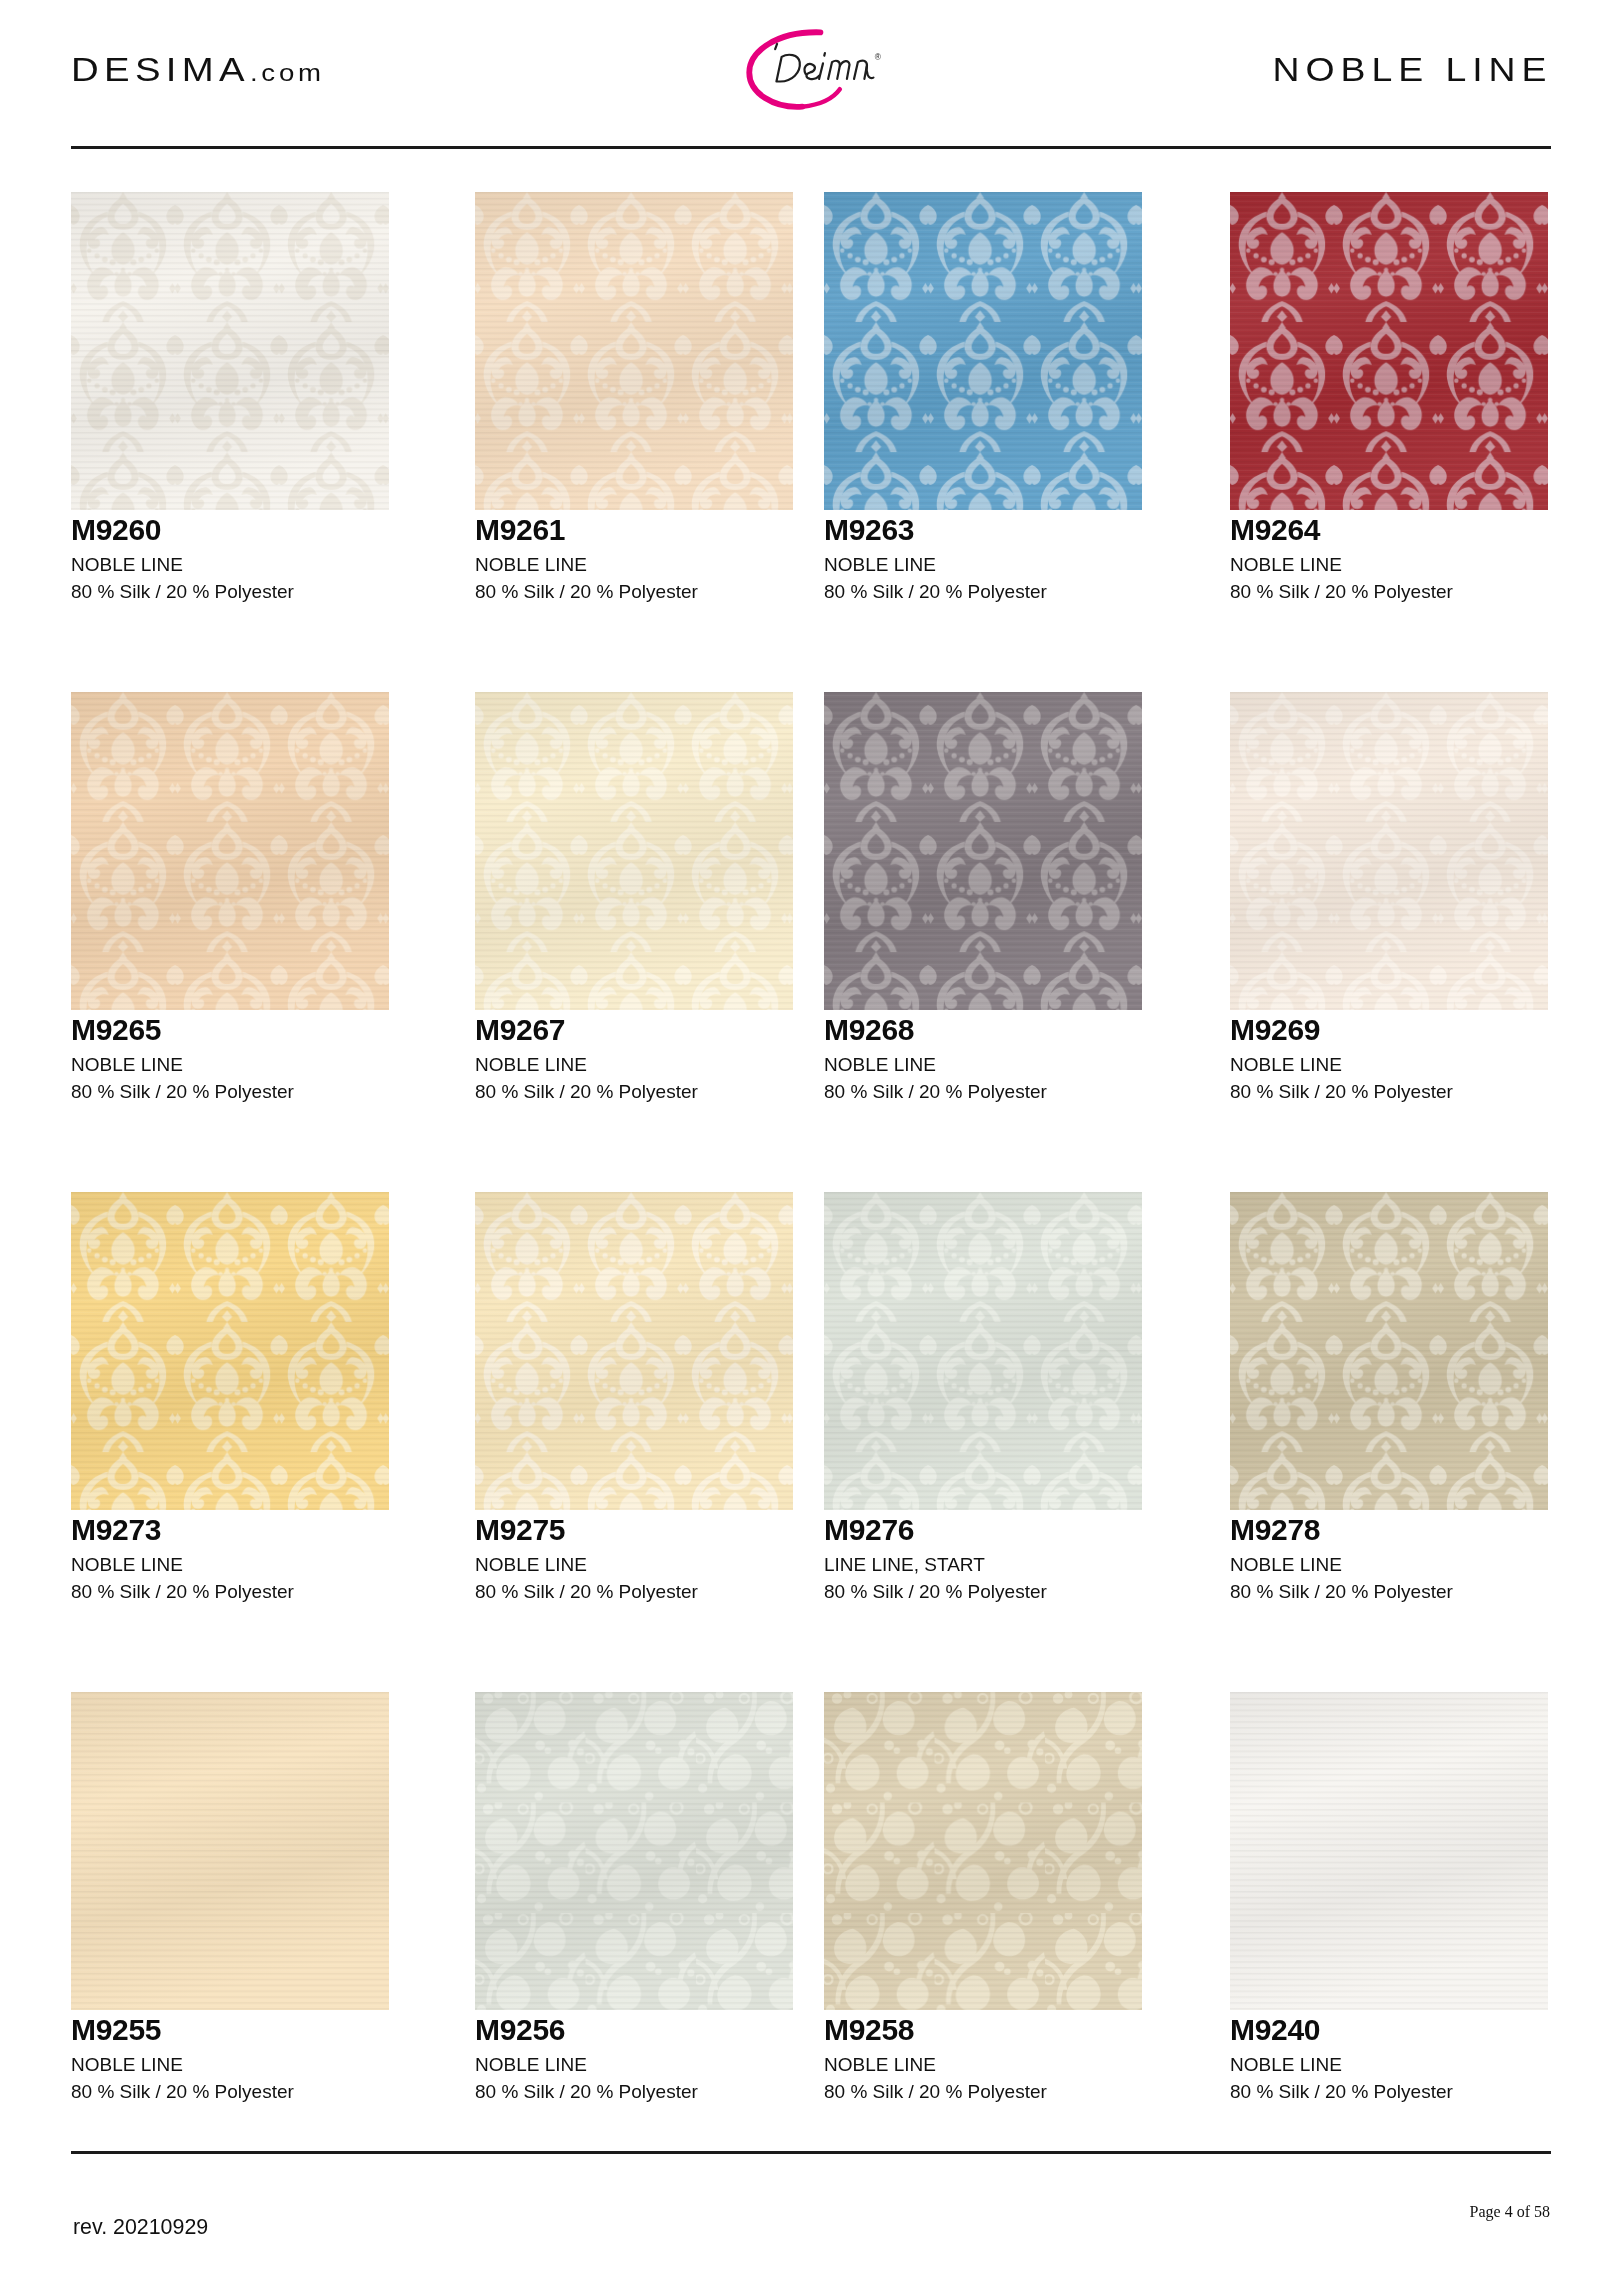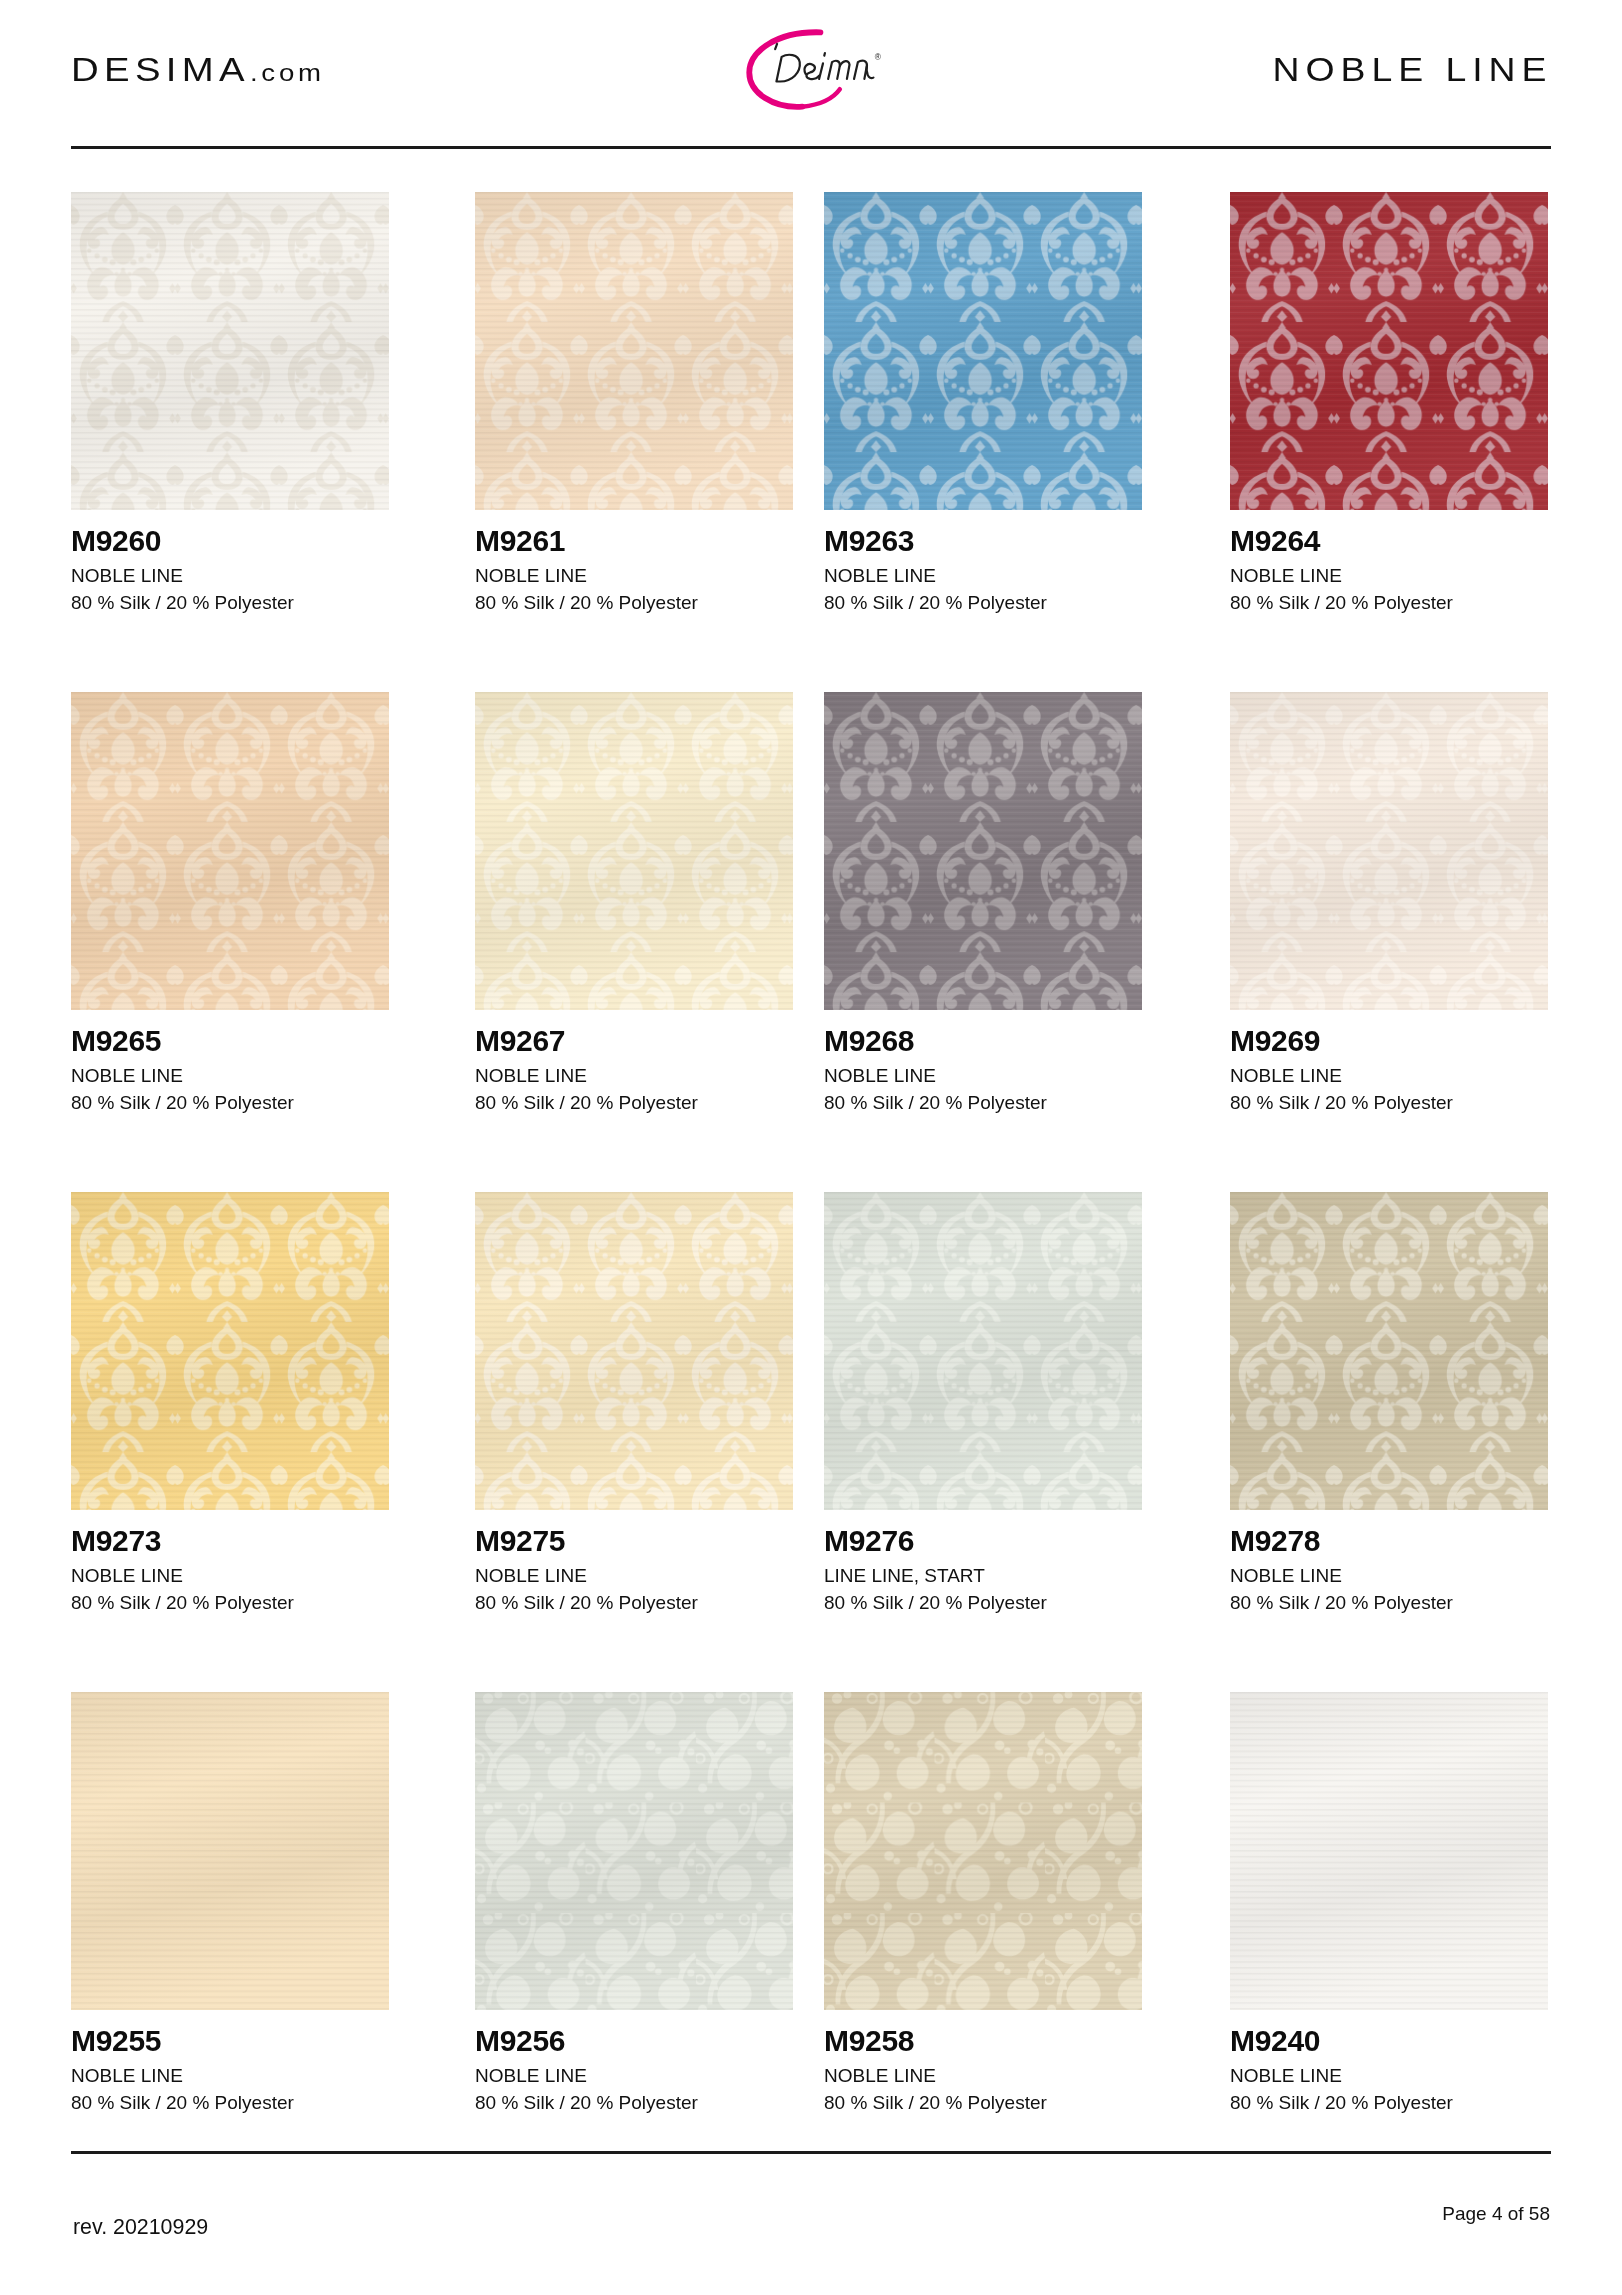--- a/index.html
+++ b/index.html
@@ -62,21 +62,21 @@
   .cell.c1 { left:404px; }
   .cell.c2 { left:753px; }
   .cell.c3 { left:1159px; }
 
   .swatch {
     width:318px; height:318px;
     position:relative; overflow:hidden;
   }
   .swatch svg { position:absolute; left:0; top:0; width:318px; height:318px; display:block; }
 
-  .meta { padding-top:16px; }
+  .meta { padding-top:5px; }
   .sku {
     font-size:30px; font-weight:700; color:#0d0d0d;
     letter-spacing:-0.3px; line-height:1.0;
     font-family:"Liberation Sans", sans-serif;
   }
   .line-name {
     font-size:19px; font-weight:400; color:#111;
     line-height:1.35; margin-top:7.1px;
     font-family:"Liberation Sans", sans-serif;
   }
@@ -88,22 +88,22 @@
 
   
   .footer-left {
     position:absolute; left:73px; top:2203px;
     font-size:21.4px; color:#111;
     font-family:"Liberation Sans", sans-serif;
     margin-top:12px;
   }
   .footer-right {
     position:absolute; right:73px; top:2203px;
-    font-size:19px; color:#111;
-    font-family:Liberation Sans, sans-serif;
+    font-size:16px; color:#111;
+    font-family:Liberation Serif, serif;
   }
 </style>
 </head>
 <body>
 
 <div class="header">
 
   <div class="brand-left"><span>DESIMA</span><span class="dotcom">.com</span></div>
 
   <div class="logo-wrap">

